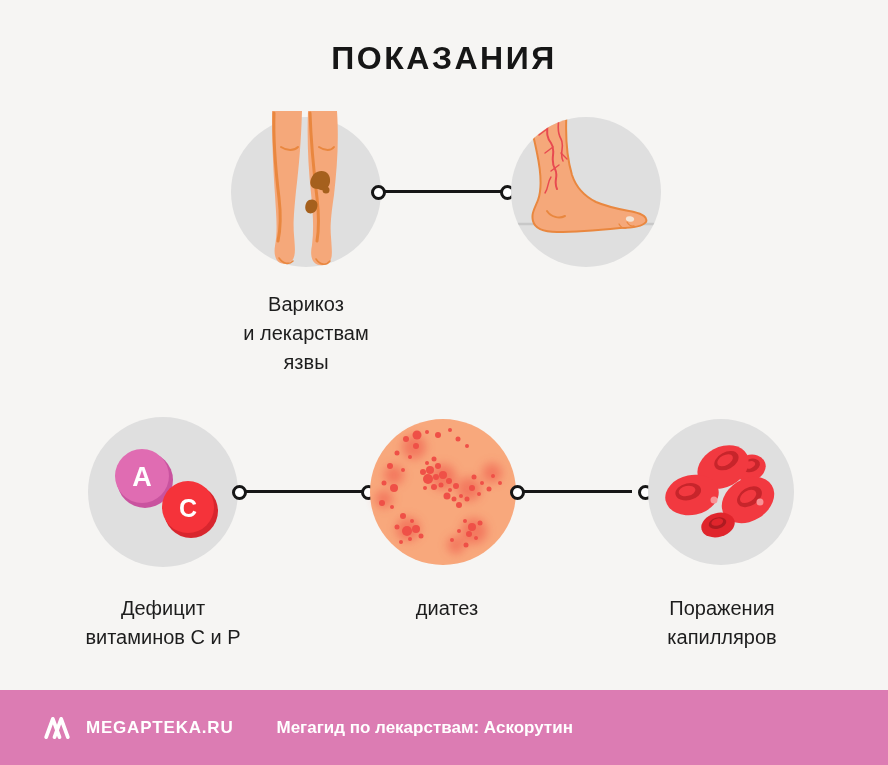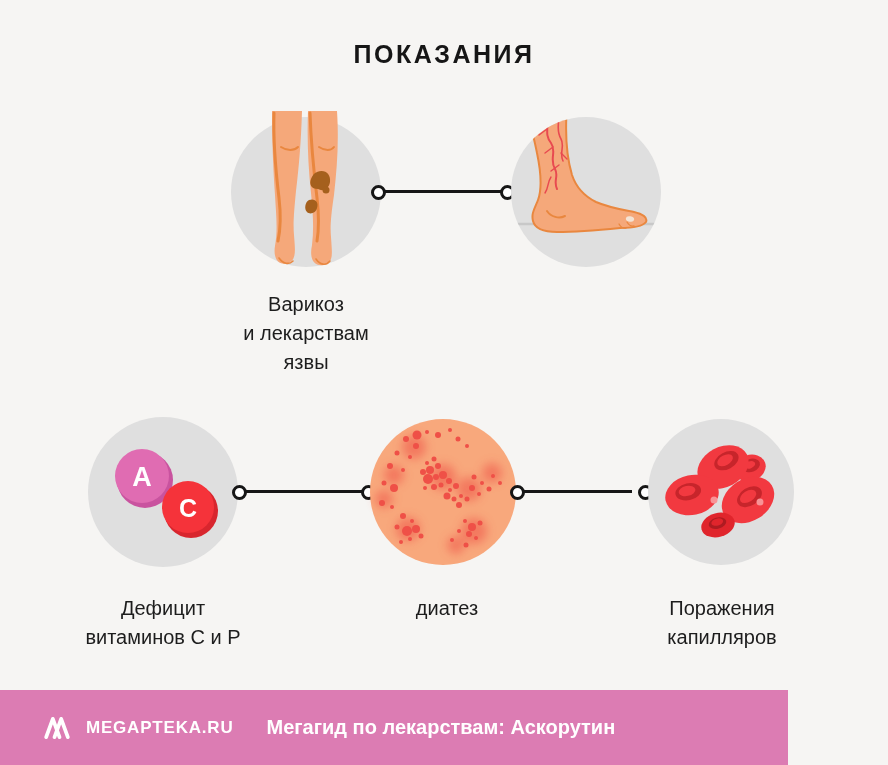--- a/index.html
+++ b/index.html
@@ -1,32 +1,32 @@
 <!DOCTYPE html>
 <html><head>
 <meta charset="utf-8">
 <style>
   html,body{margin:0;padding:0;}
   .stage{position:relative;width:888px;height:765px;background:#F6F5F3;overflow:hidden;
          font-family:"Liberation Sans","DejaVu Sans",sans-serif;}
   .title{position:absolute;left:0;right:0;top:40px;margin:0;text-align:center;
-         font-size:25px;font-weight:800;letter-spacing:2.5px;color:#161616;}
+         font-size:32px;font-weight:800;letter-spacing:2.5px;color:#161616;}
   .icon-circle{position:absolute;}
   .icon-circle svg{display:block;overflow:visible;}
   .label{position:absolute;text-align:center;font-size:20px;font-weight:500;
          line-height:29px;color:#1d1d1d;}
   .label span{display:block;text-align:center;}
   .connector-line{position:absolute;height:0;border-top:3px solid #161616;}
   .connector-dot{position:absolute;width:9px;height:9px;background:#ffffff;
                  border:3px solid #161616;border-radius:50%;}
-  .footer{position:absolute;left:0;top:690px;width:788px;height:75px;background:#DC7CB3;
+  .footer{position:absolute;left:0;top:690px;width:888px;height:75px;background:#DC7CB3;
           display:flex;align-items:center;}
   .footer-logo{margin-left:42px;margin-right:14px;flex:0 0 auto;}
   .brand{color:#ffffff;font-weight:800;font-size:17px;letter-spacing:0.8px;}
-  .guide{color:#ffffff;font-weight:700;font-size:20px;margin-left:33px;}
+  .guide{color:#ffffff;font-weight:700;font-size:17px;margin-left:43px;}
 </style>
 </head>
 <body>
 
 <div class="stage">
 
   <h1 class="title">ПОКАЗАНИЯ</h1>
 
   <div class="icon-circle" style="left:231px;top:117px;width:150px;height:150px;">
     <svg width="150" height="150" viewBox="0 0 150 150">

